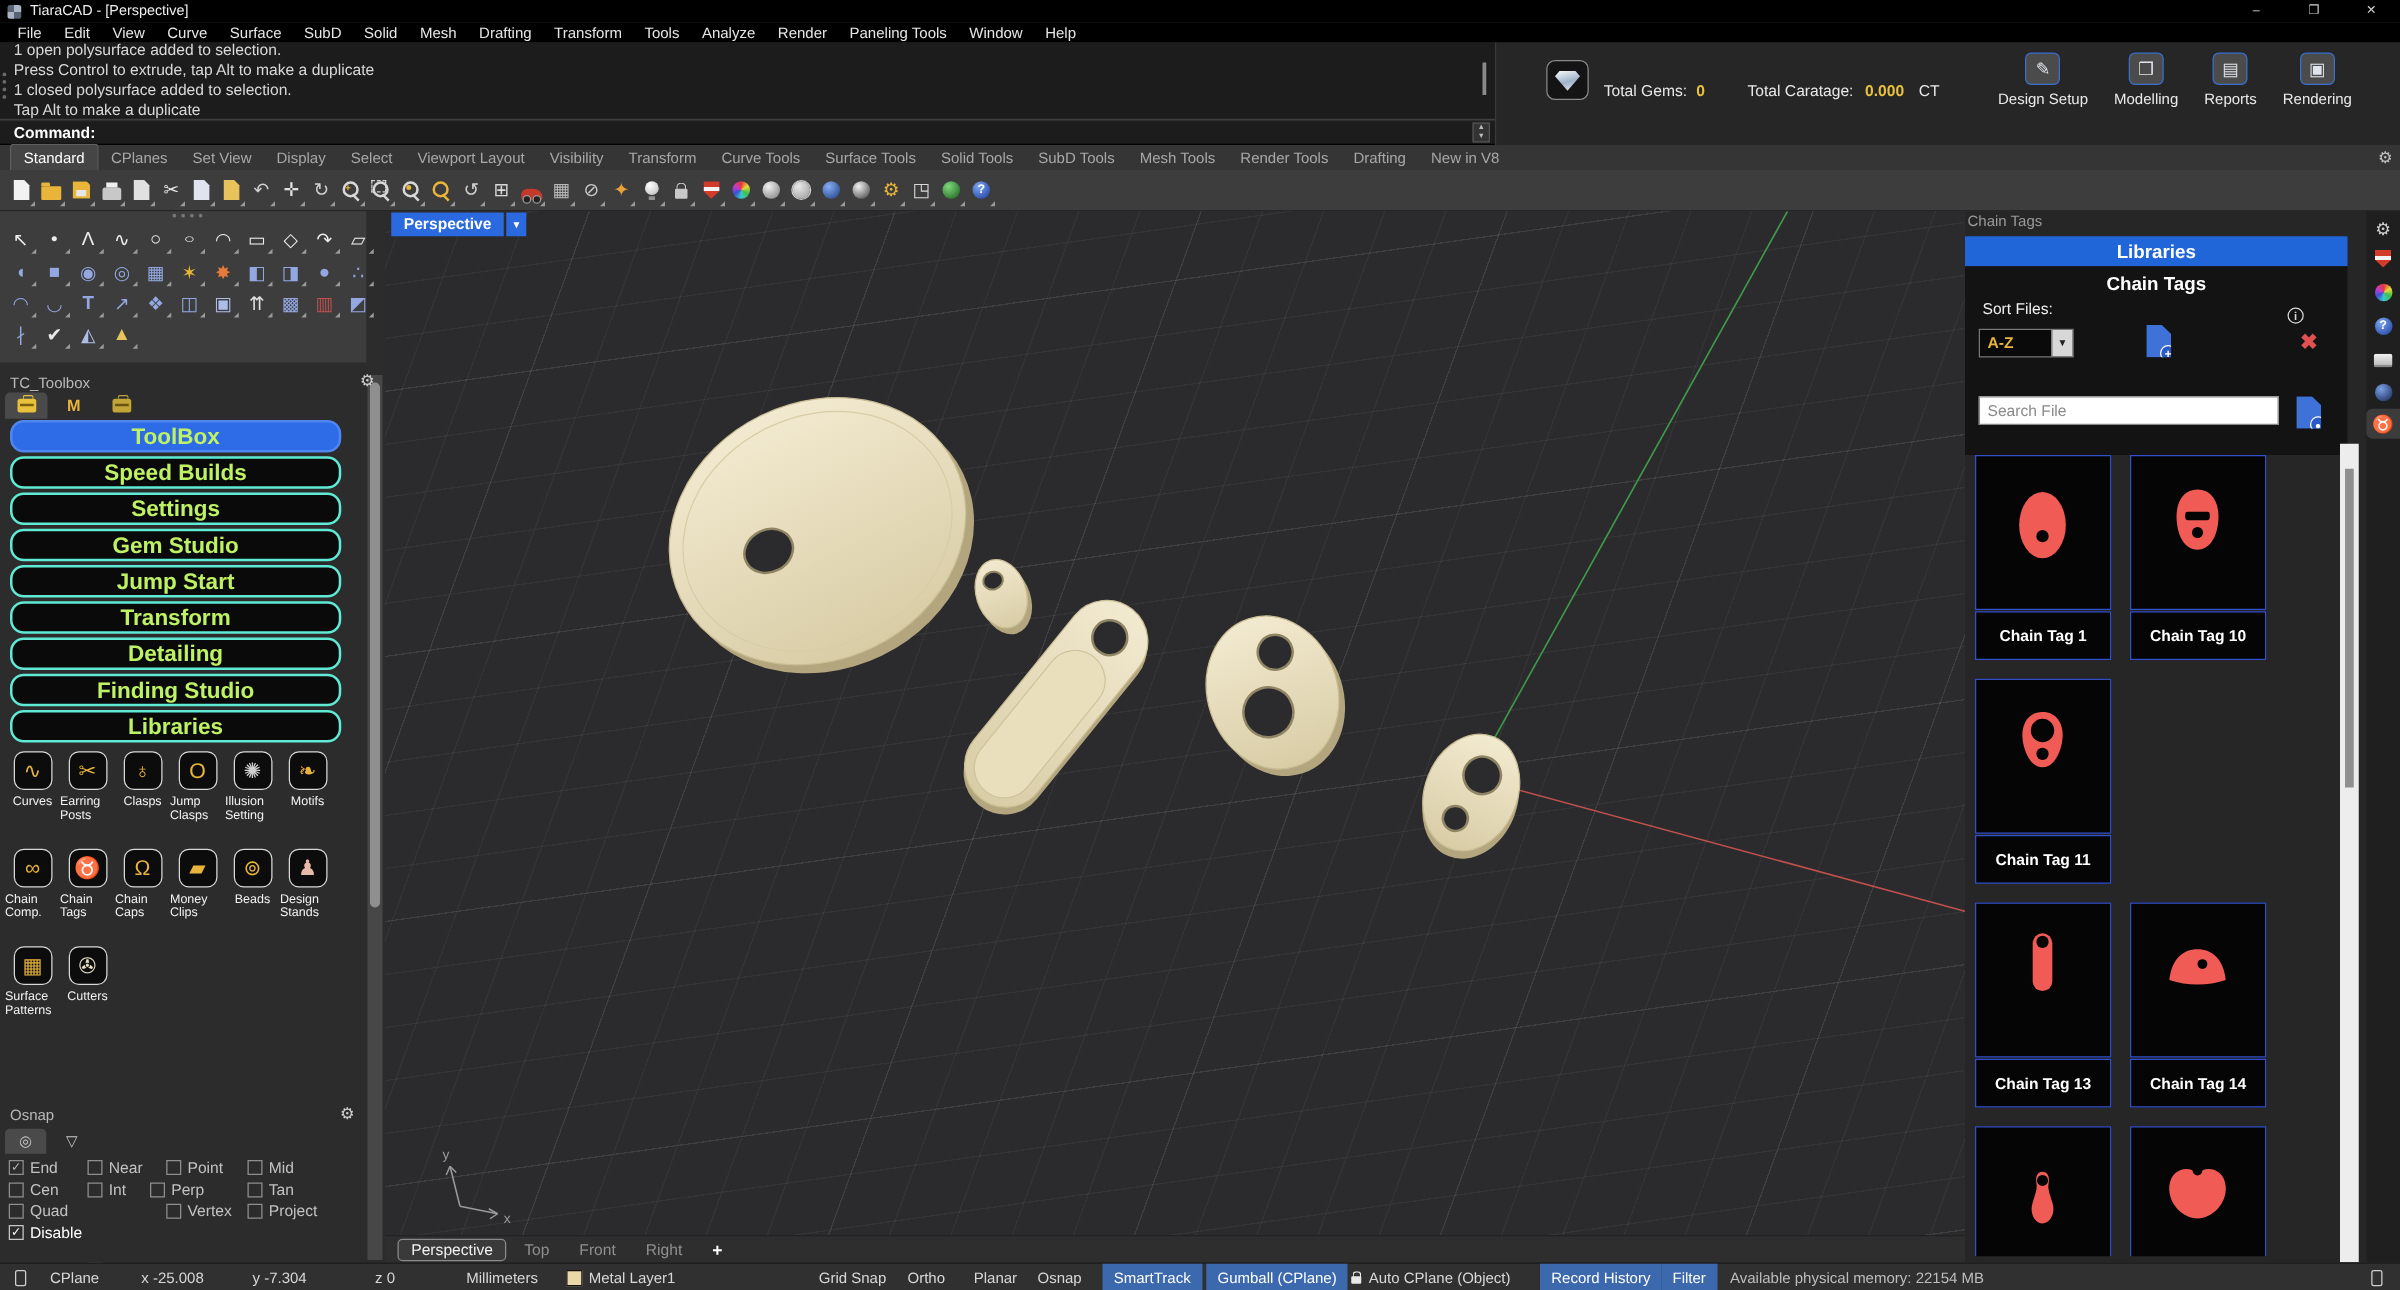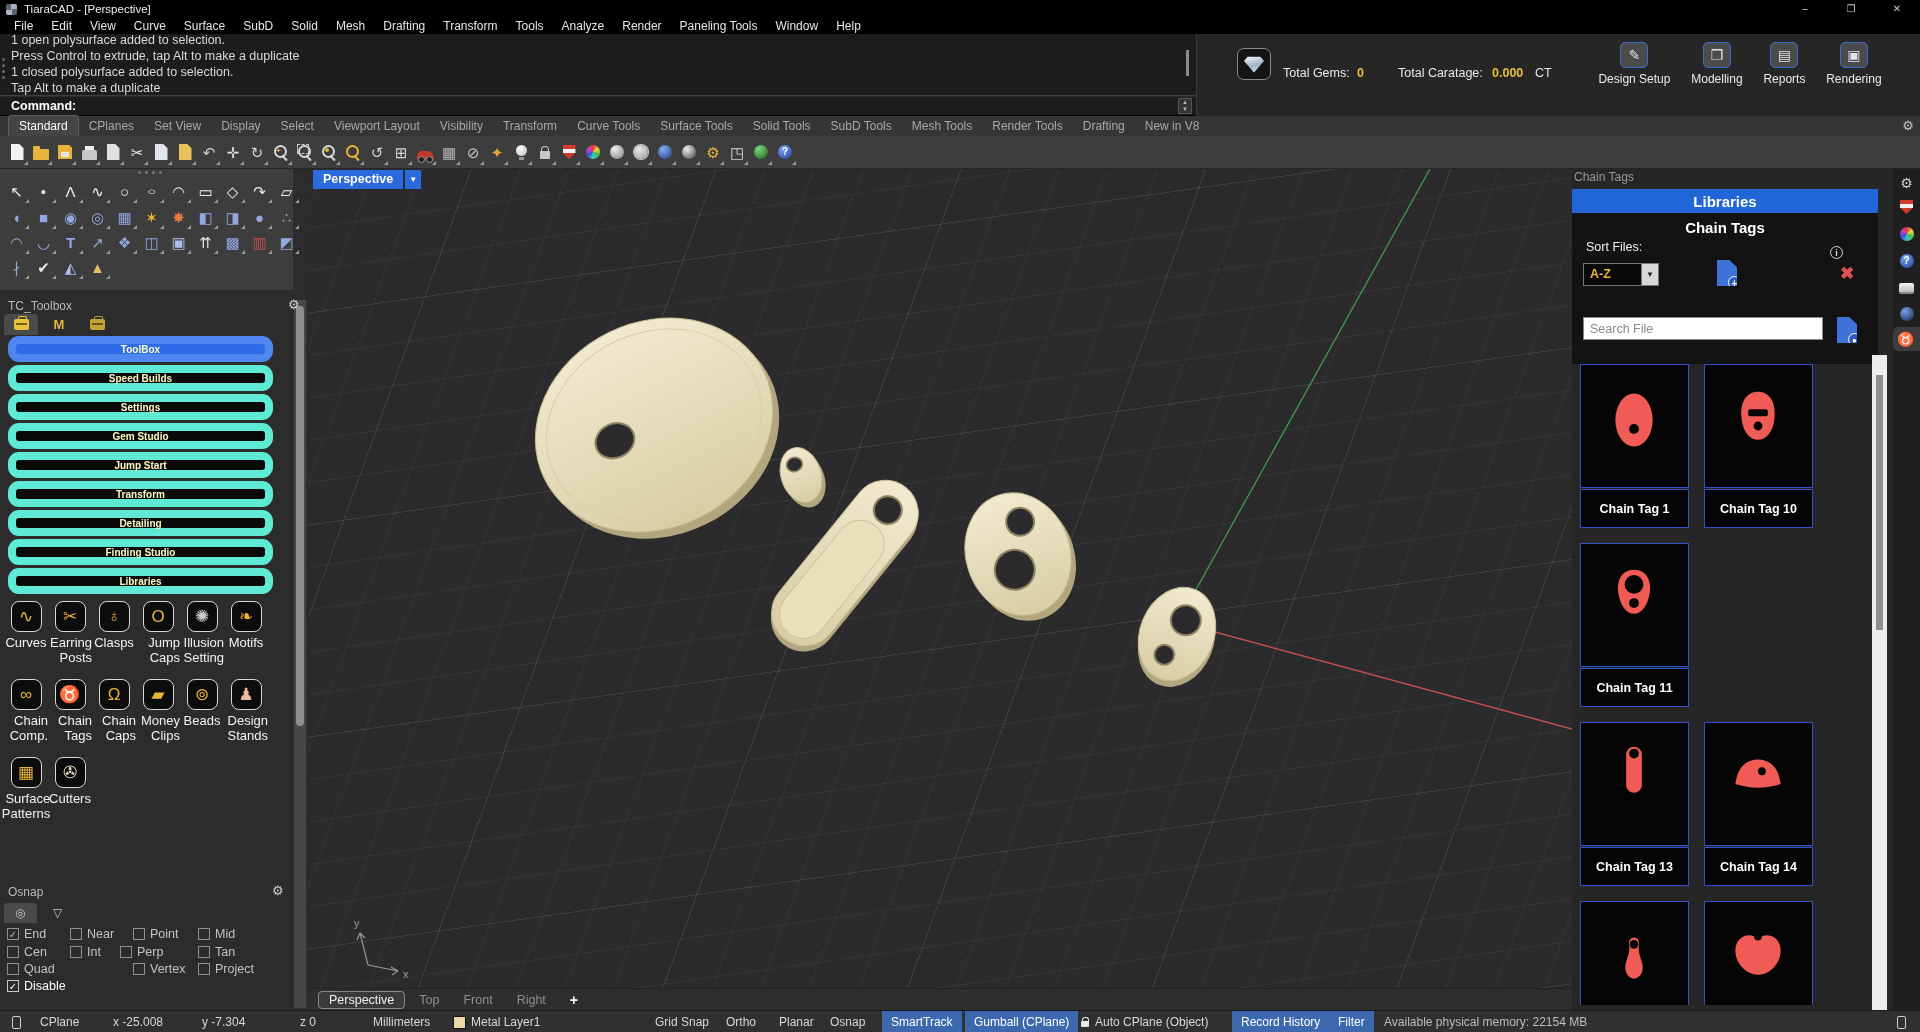--- a/index.html
+++ b/index.html
@@ -103,28 +103,28 @@
   .phead{position:absolute;left:8px;color:#b9b9b9;font-size:12px;}
   .pgear{position:absolute;color:#cfcfcf;font-size:13px;}
   .tctabs{position:absolute;left:4px;top:145px;display:flex;gap:4px;}
   .tctab{width:34px;height:21px;display:flex;align-items:center;justify-content:center;border-radius:4px 4px 0 0;}
   .tctab.active{background:#4a4a4a;}
   .brief{width:15px;height:11px;background:#e8c23a;border-radius:2px;position:relative;}
   .brief::before{content:"";position:absolute;left:4px;top:-3px;width:7px;height:3px;border:1.5px solid #e8c23a;border-bottom:none;border-radius:2px 2px 0 0;}
   .brief::after{content:"";position:absolute;left:2px;top:4px;width:11px;height:2px;background:#7a5f10;}
   .tctab-m{color:#e8b43a;font-weight:bold;font-size:13px;}
   .tcbuttons{position:absolute;left:8px;top:167px;width:265px;}
-  .tcbtn{height:26px;margin-bottom:3px;border:8px solid #5eead4;border-radius:11px;background:#0a0a0a;
-         color:#fef9c3;font-weight:bold;font-size:10px;display:flex;align-items:center;justify-content:center;}
+  .tcbtn{height:26px;margin-bottom:3px;border:2px solid #5eead4;border-radius:11px;background:#0a0a0a;
+         color:#bef264;font-weight:bold;font-size:18px;display:flex;align-items:center;justify-content:center;}
   .tcbtn.active{background:#2e6be6;border-color:#4f86f0;}
   .libgrid{position:absolute;left:4px;top:432px;width:270px;display:grid;grid-template-columns:repeat(6,44px);grid-auto-rows:78px;}
   .lib{display:flex;flex-direction:column;align-items:center;}
   .lib-ic{width:31px;height:31px;border:1.5px solid #d8d8d8;border-radius:8px;background:#0c0c0c;
           display:flex;align-items:center;justify-content:center;font-size:17px;color:#e8b43a;flex:none;}
-  .lib-lb{margin-top:4px;font-size:13px;color:#f2f2f2;text-align:right;line-height:1.12;}
+  .lib-lb{margin-top:4px;font-size:10px;color:#f2f2f2;text-align:left;line-height:1.12;}
   
   .osnap{position:absolute;left:0;top:716px;width:293px;height:125px;}
   .ostab{position:absolute;top:18px;width:33px;height:20px;display:flex;align-items:center;justify-content:center;border-radius:4px 4px 0 0;color:#c8c8c8;}
   .ostab.active{background:#4a4a4a;}
   .os-item{position:absolute;display:flex;align-items:center;}
   .os-cb{width:12px;height:12px;border:1px solid #8f8f8f;margin-right:5px;font-size:10px;line-height:11px;text-align:center;color:#b5b5b5;flex:none;}
   .os-lb{color:#c2c2c2;font-size:12.5px;}
   .os-item.strong .os-cb{color:#fff;border-color:#c8c8c8;}
   .os-item.strong .os-lb{color:#fff;}
 
@@ -574,21 +574,21 @@
         <div class="lib">
           <div class="lib-ic">✂</div>
           <div class="lib-lb">Earring Posts</div>
         </div>
         <div class="lib">
           <div class="lib-ic">♁</div>
           <div class="lib-lb">Clasps</div>
         </div>
         <div class="lib">
           <div class="lib-ic">O</div>
-          <div class="lib-lb">Jump Caps</div>
+          <div class="lib-lb">Jump Clasps</div>
         </div>
         <div class="lib">
           <div class="lib-ic" style="color: rgb(207, 207, 207);">✺</div>
           <div class="lib-lb">Illusion Setting</div>
         </div>
         <div class="lib">
           <div class="lib-ic">❧</div>
           <div class="lib-lb">Motifs</div>
         </div>
         <div class="lib">

